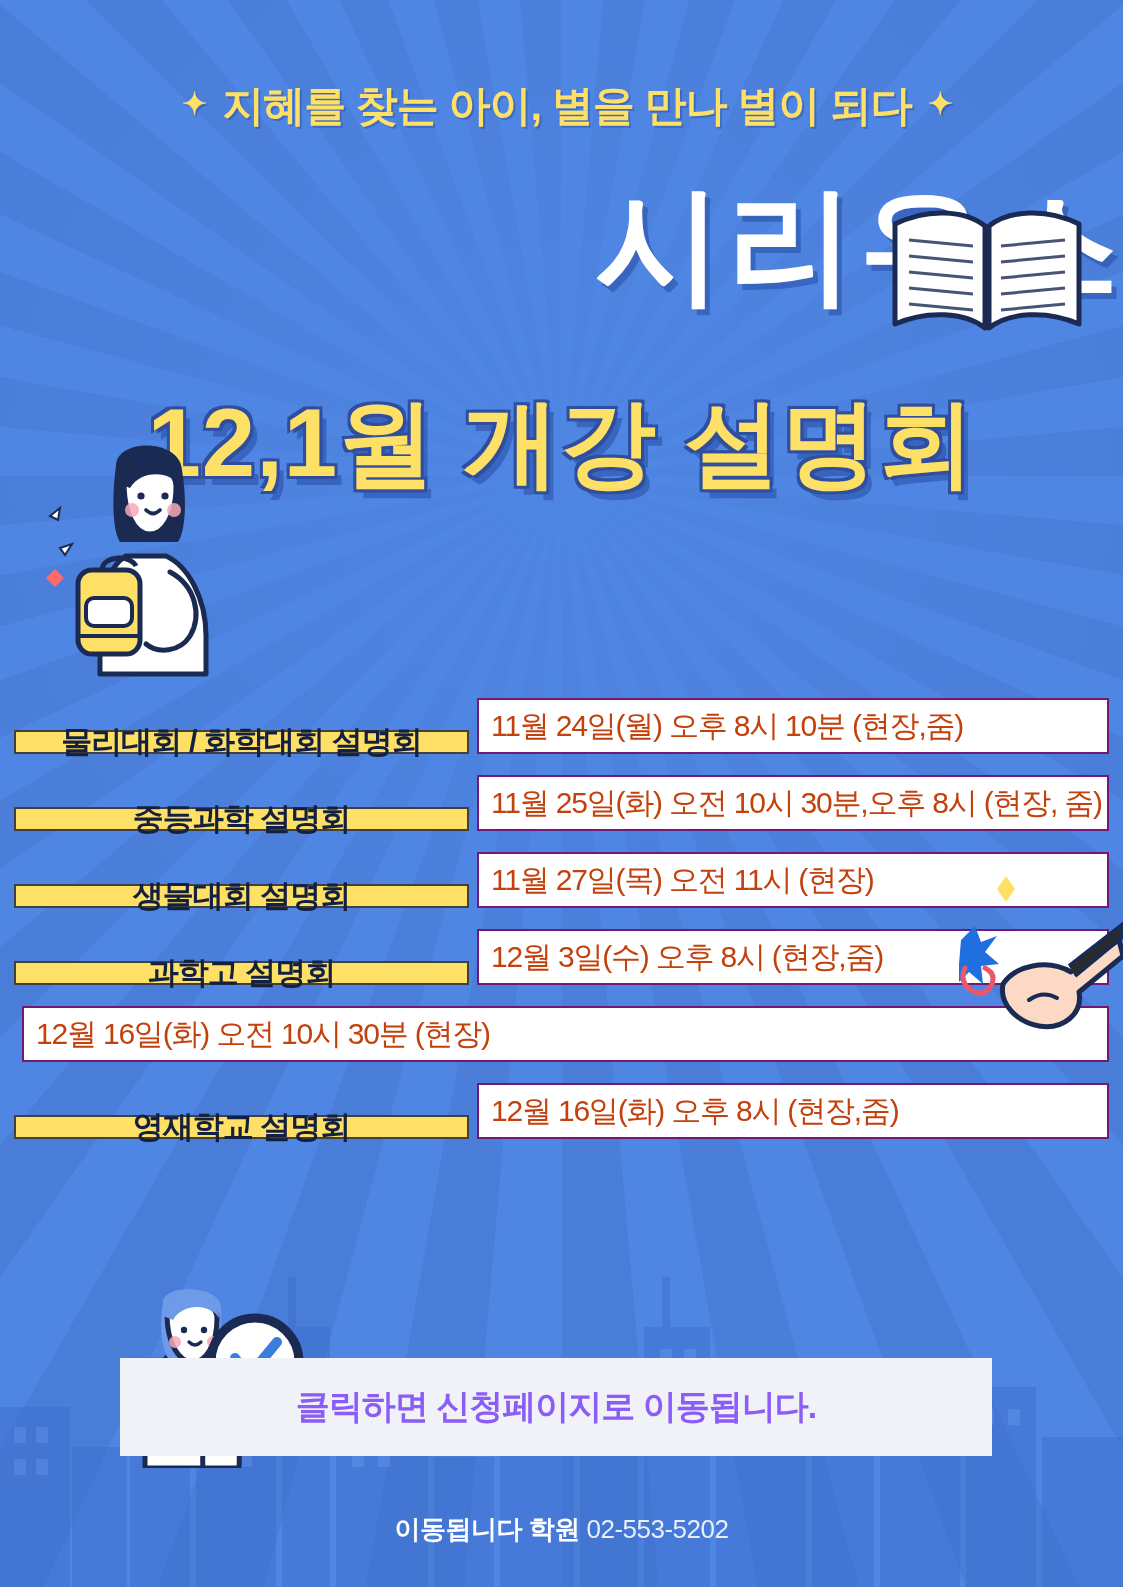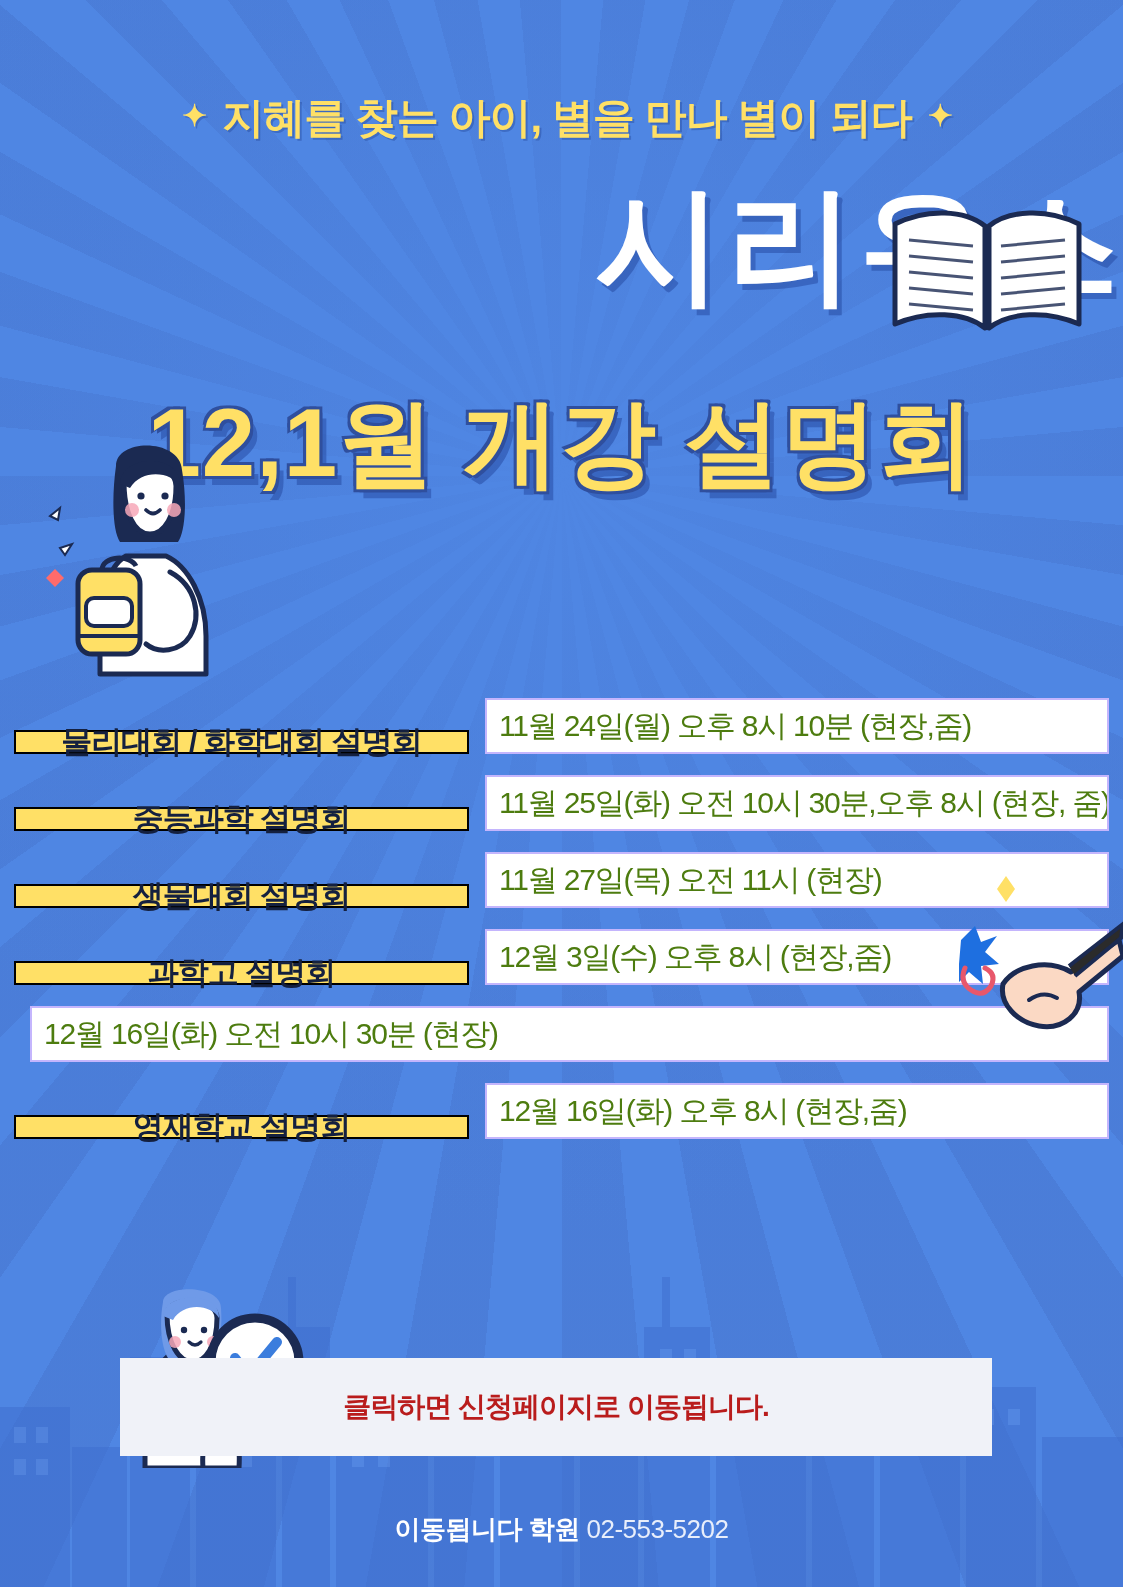--- a/index.html
+++ b/index.html
@@ -44,21 +44,21 @@
     left: 0;
     right: 0;
     bottom: 0;
     height: 560px;
     opacity: 0.55;
   }
 
   
   .tagline {
     position: absolute;
-    top: 90px;
+    top: 78px;
     left: 0;
     right: 0;
     text-align: center;
     font-size: 42px;
     font-weight: bold;
     color: #ffe066;
     letter-spacing: -1px;
     text-shadow: 2px 2px 0 rgba(30,60,140,0.35);
     white-space: nowrap;
     padding-left: 11px;
@@ -130,43 +130,43 @@
   }
   .row {
     display: flex;
     align-items: stretch;
     margin-bottom: 21px;
     height: 56px;
   }
   .row-label {
     width: 455px;
     background: #ffe066;
-    border: 2px solid #000000;
+    border: 2px solid #404040;
     box-sizing: border-box;
     display: flex;
     align-items: center;
     justify-content: center;
     font-size: 31px;
     font-weight: bold;
     color: #14203f;
     letter-spacing: -1px;
     white-space: nowrap;
     margin-top: 32px;
   }
   .row-value {
     flex: 1;
-    margin-left: 16px;
+    margin-left: 8px;
     background: #ffffff;
-    border: 2px solid #c4b5fd;
+    border: 2px solid #701a75;
     box-sizing: border-box;
     display: flex;
     align-items: center;
     padding-left: 12px;
     font-size: 30px;
-    color: #4d7c0f;
+    color: #c2410c;
     letter-spacing: -1.2px;
     white-space: nowrap;
     overflow: hidden;
   }
 
   
   .hand {
     position: absolute;
     top: 880px;
     right: 0px;
@@ -190,23 +190,23 @@
     left: 120px;
     top: 1358px;
     width: 872px;
     height: 98px;
     background: #f0f2f8;
     display: flex;
     align-items: center;
     justify-content: center;
   }
   .cta-text {
-    font-size: 28px;
-    font-weight: bold;
-    color: #b91c1c;
+    font-size: 34px;
+    font-weight: bold;
+    color: #8b5cf6;
     letter-spacing: -1px;
   }
   .magnifier {
     position: absolute;
     left: 105px;
     top: 1288px;
     width: 215px;
     height: 180px;
   }
 

